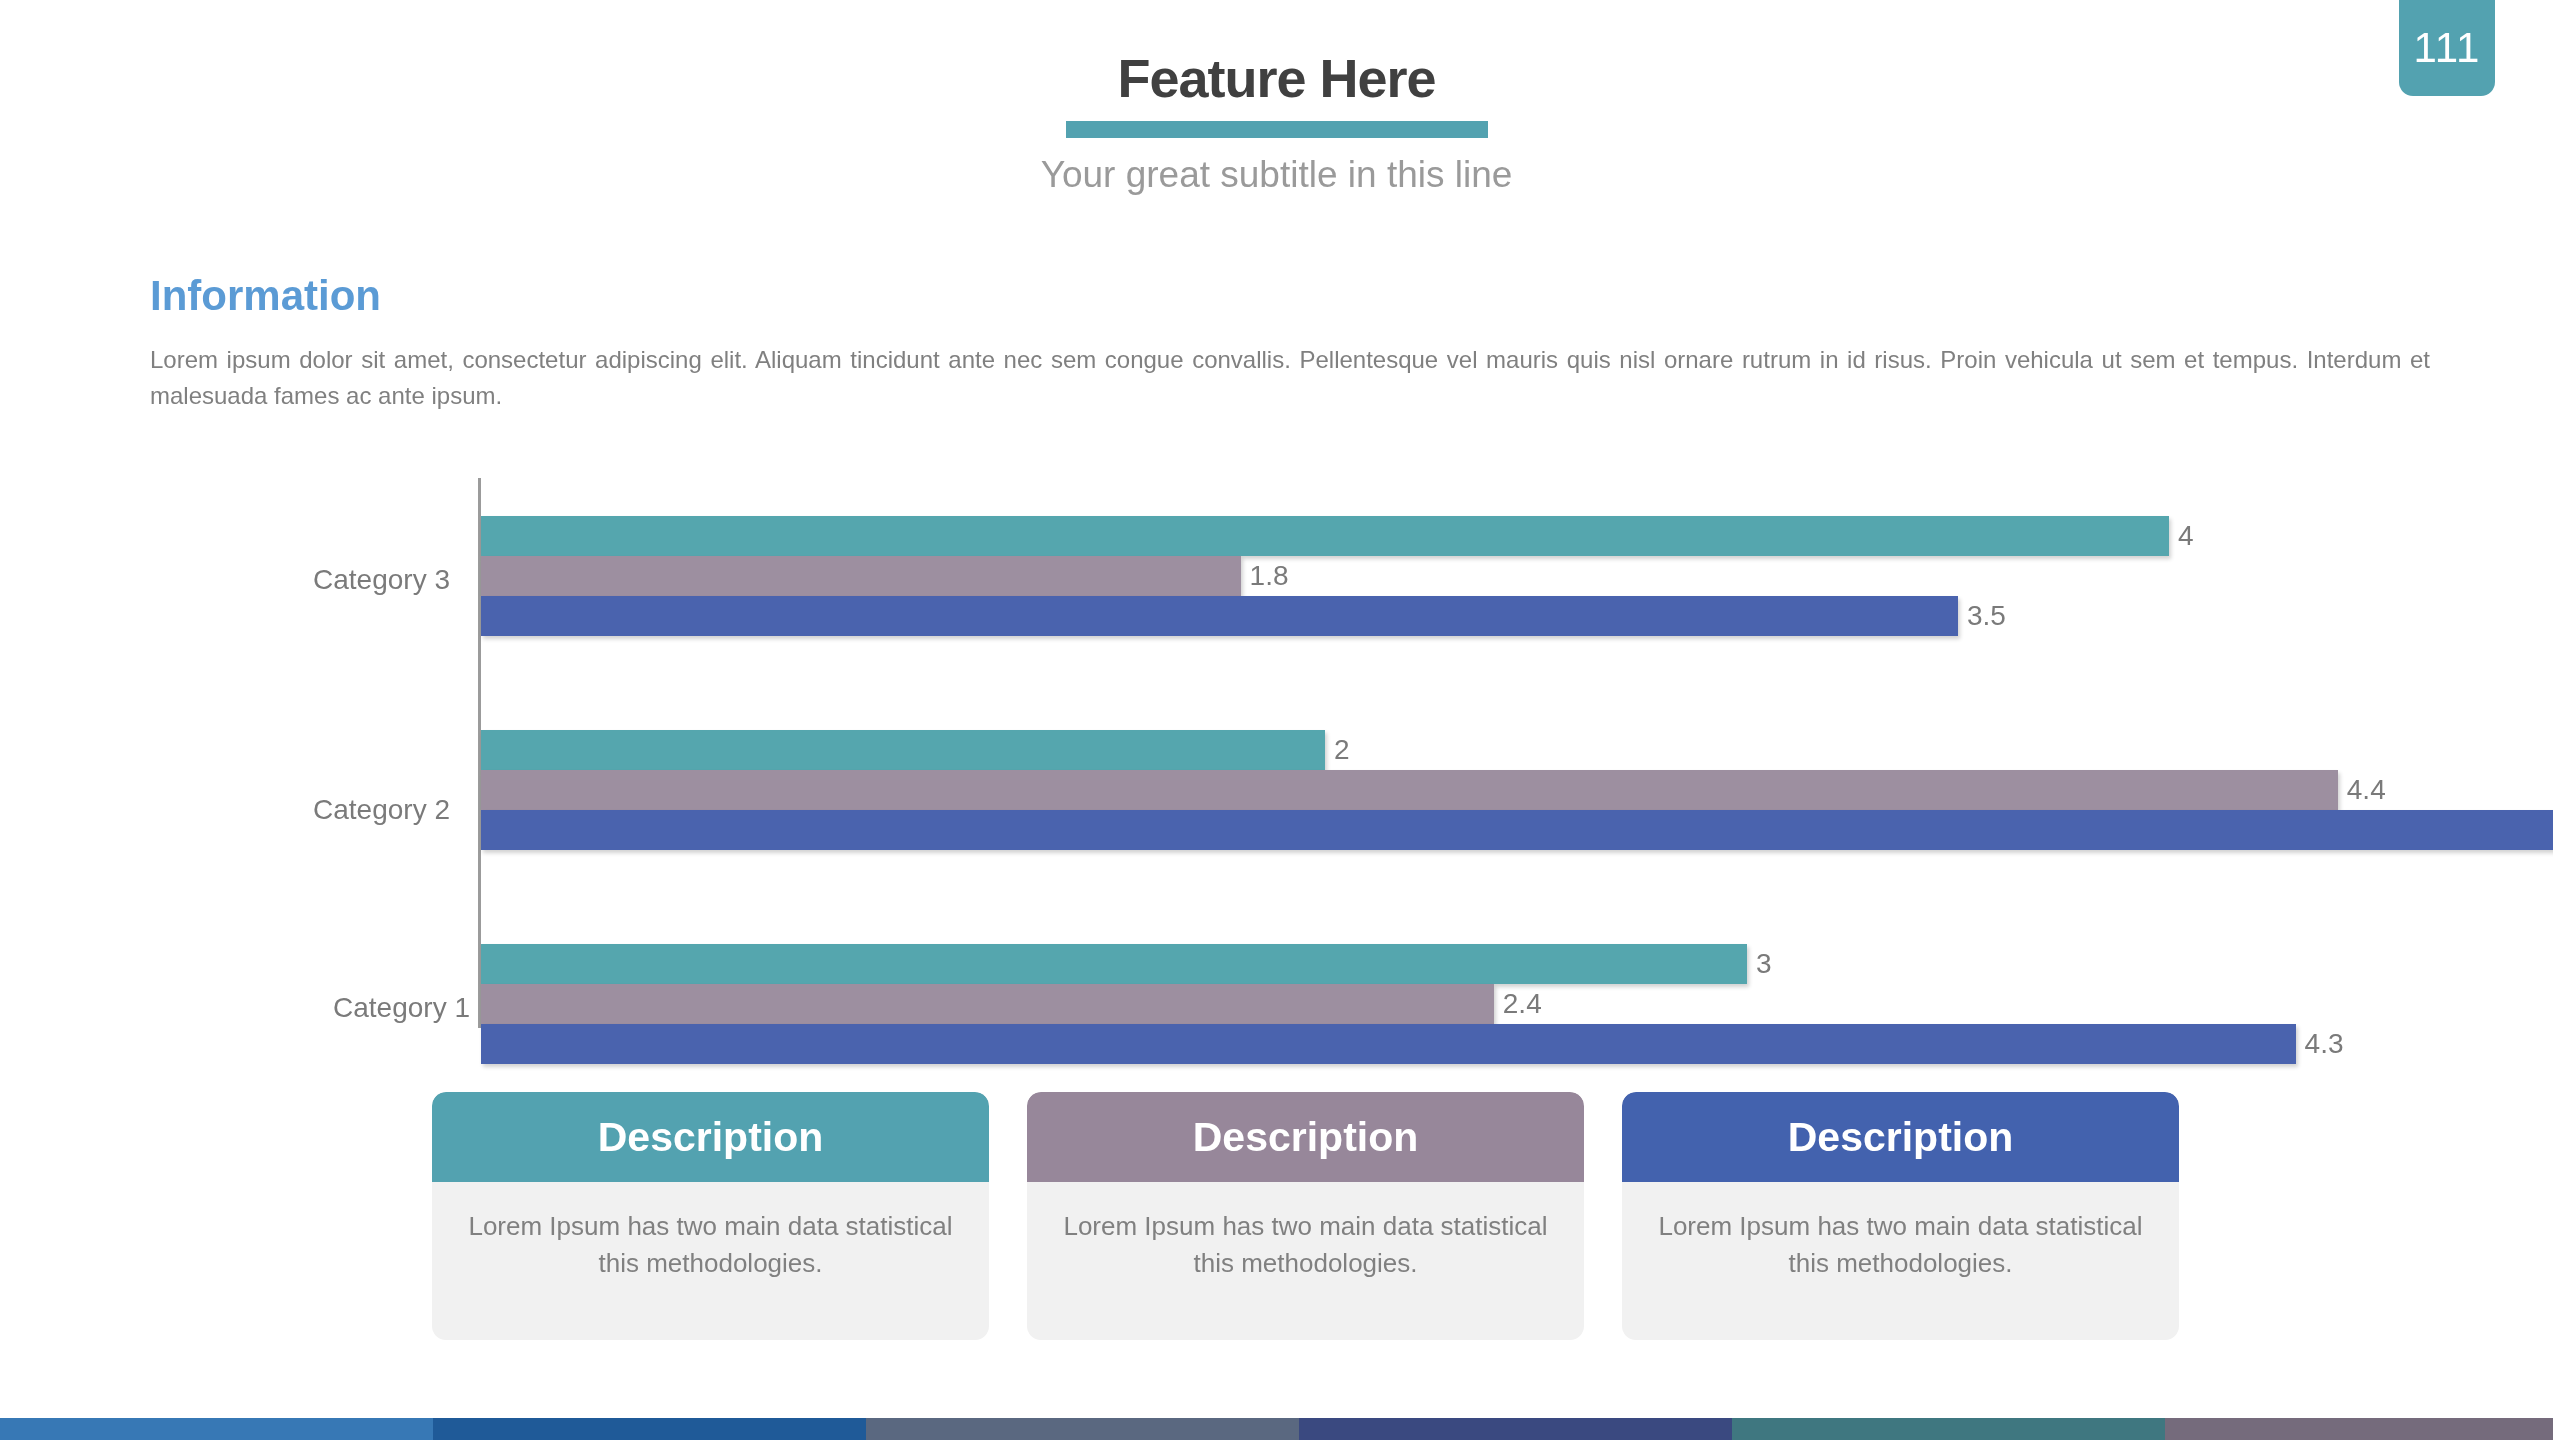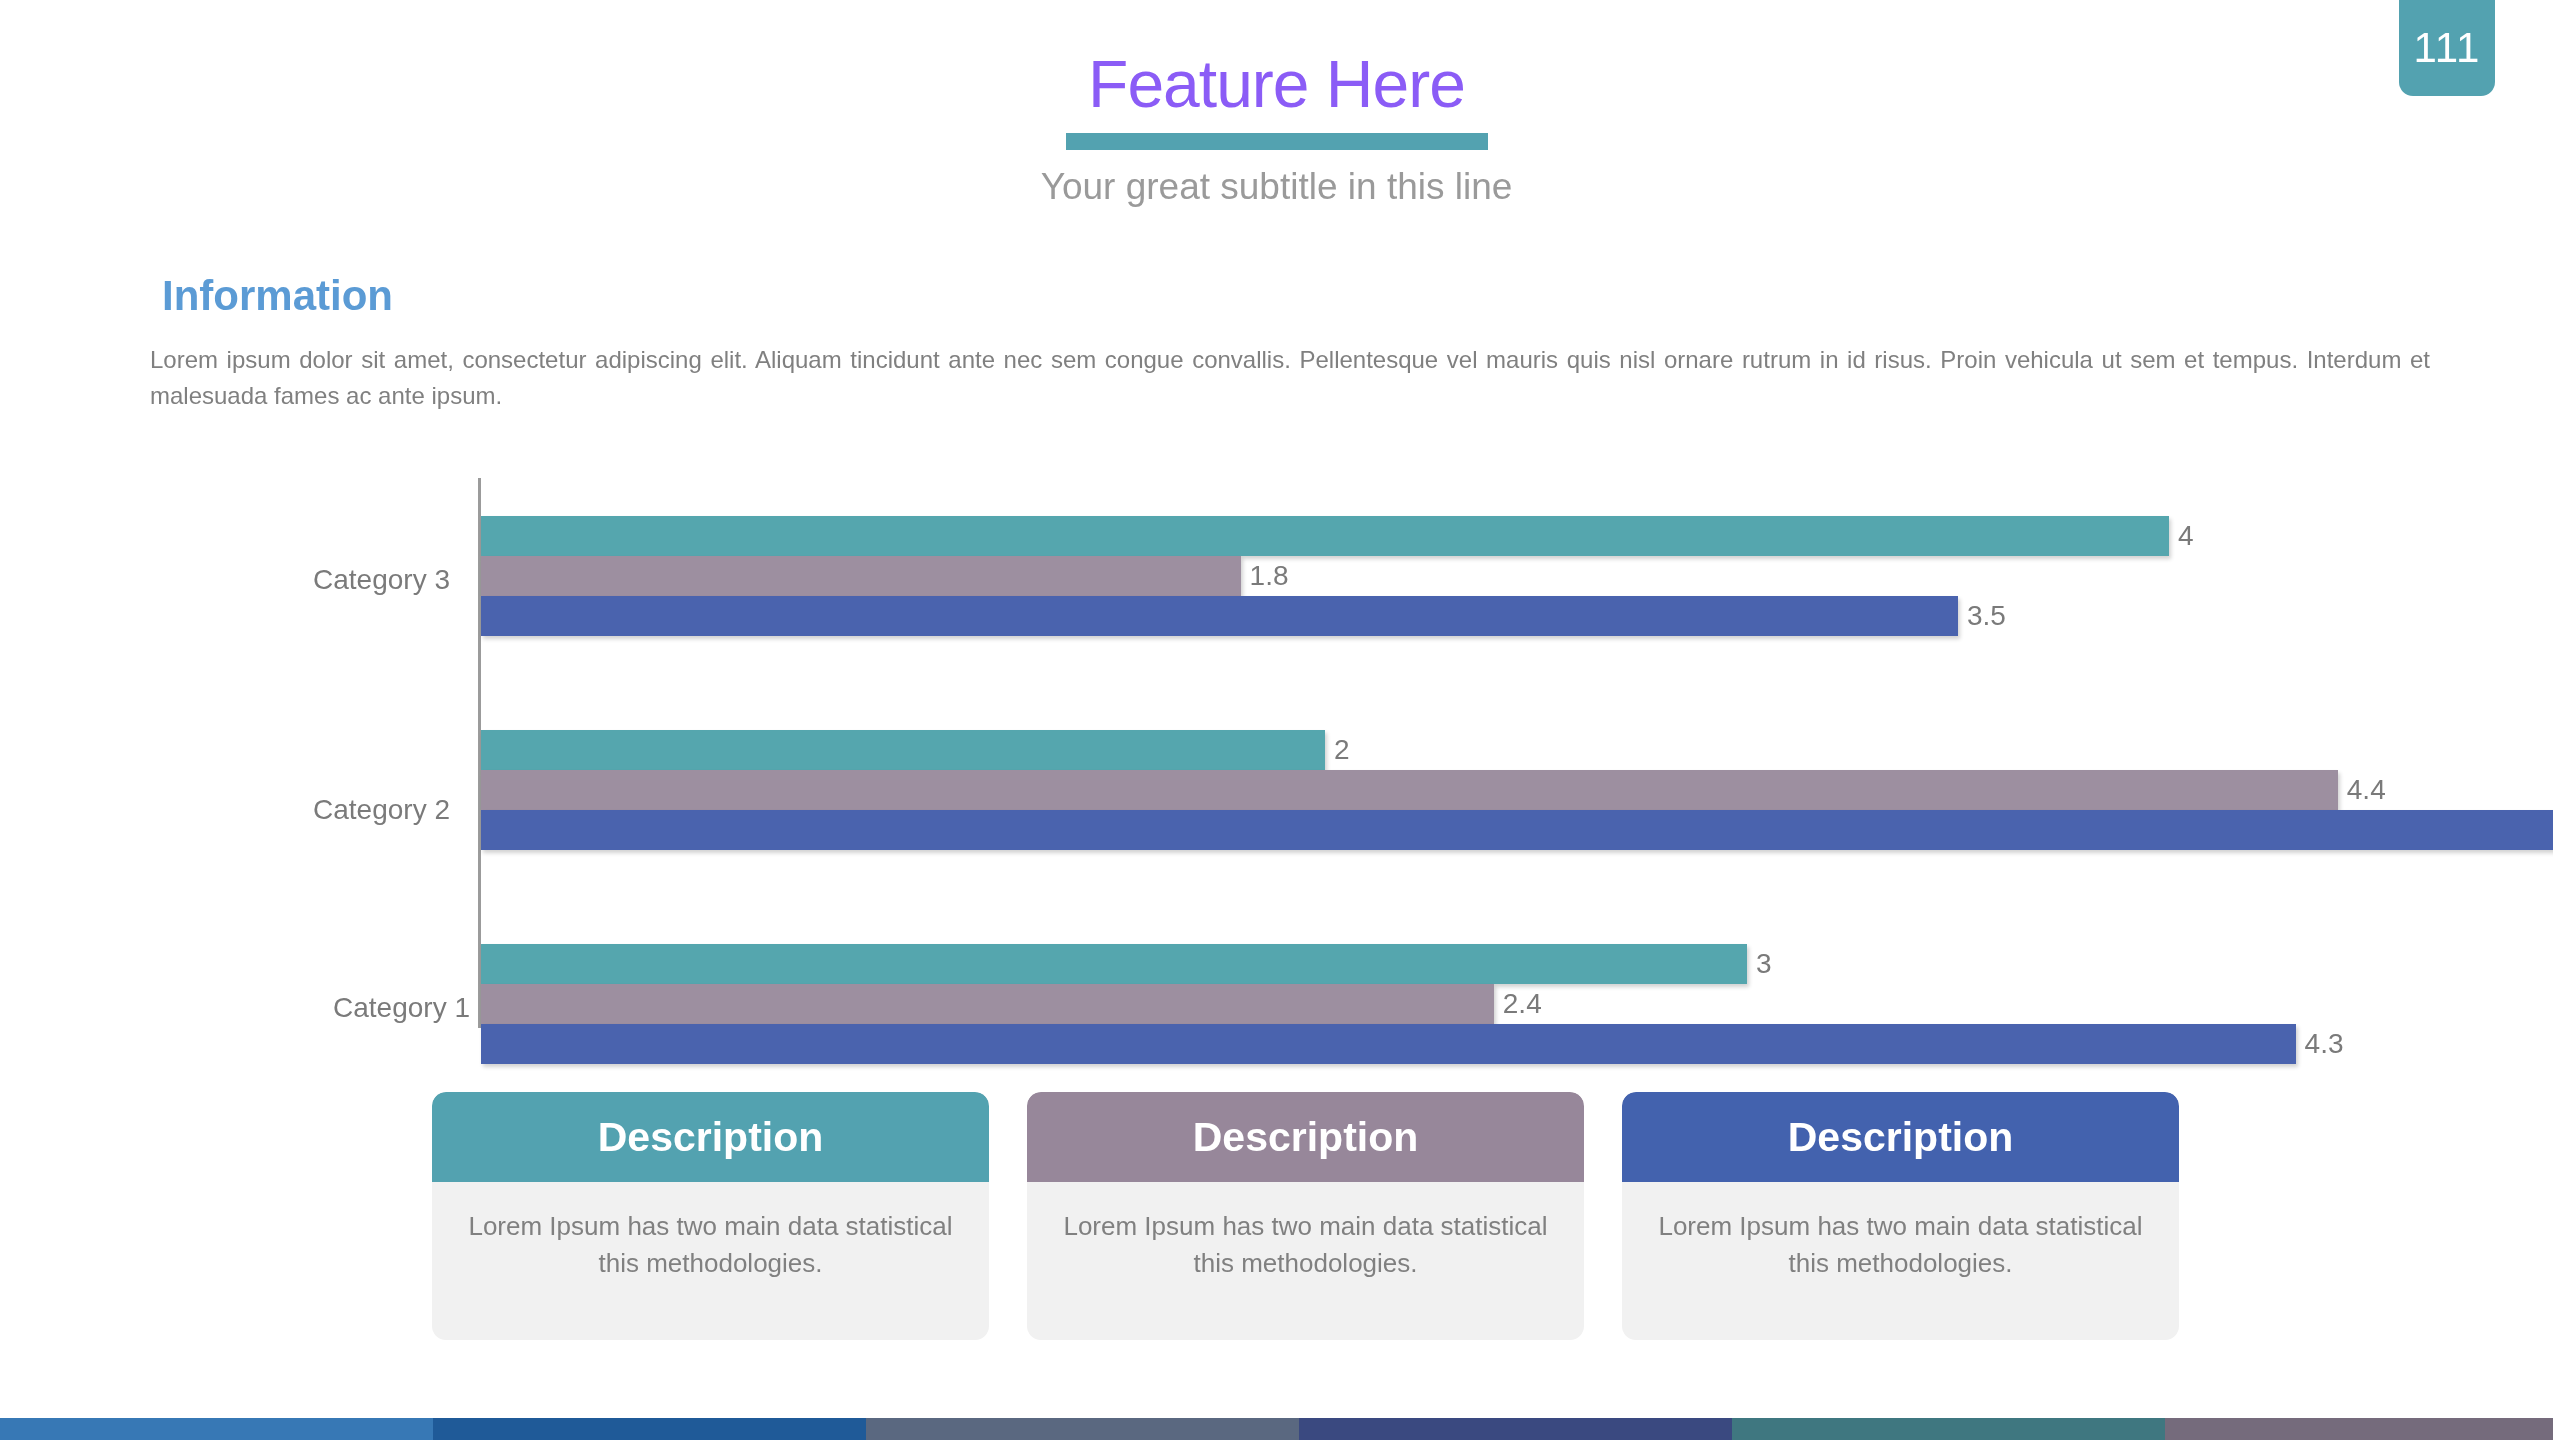--- a/index.html
+++ b/index.html
@@ -20,36 +20,36 @@
     color: #ffffff;
     font-size: 42px;
     font-weight: 400;
     display: flex; align-items: center; justify-content: center;
     letter-spacing: 1px;
   }
 
   
   .header { position: absolute; top: 50px; left: 0; width: 2553px; text-align: center; }
   .title {
-    font-size: 66px; font-weight: normal; color: #8b5cf6;
+    font-size: 54px; font-weight: bold; color: #404040;
     letter-spacing: -1px; line-height: 1.05;
   }
   .title-rule {
     width: 422px; height: 17px; background: #53A2B0;
     margin: 14px auto 0 auto;
   }
   .subtitle {
     margin-top: 16px;
     font-size: 37px; color: #9a9a9a; font-weight: 300;
   }
 
   
   .info-block { position: absolute; top: 272px; left: 150px; width: 2280px; }
   .info-heading {
-    font-size: 42px; font-weight: bold; color: #5B9BD5; margin-bottom: 22px; margin-left: 12px;
+    font-size: 42px; font-weight: bold; color: #5B9BD5; margin-bottom: 22px;
   }
   .info-body {
     font-size: 24px; color: #808080; line-height: 1.48;
     text-align: justify; text-justify: inter-word;
   }
 
   
   .chart {
     position: absolute; top: 478px; left: 0;
     width: 2553px; height: 550px;

